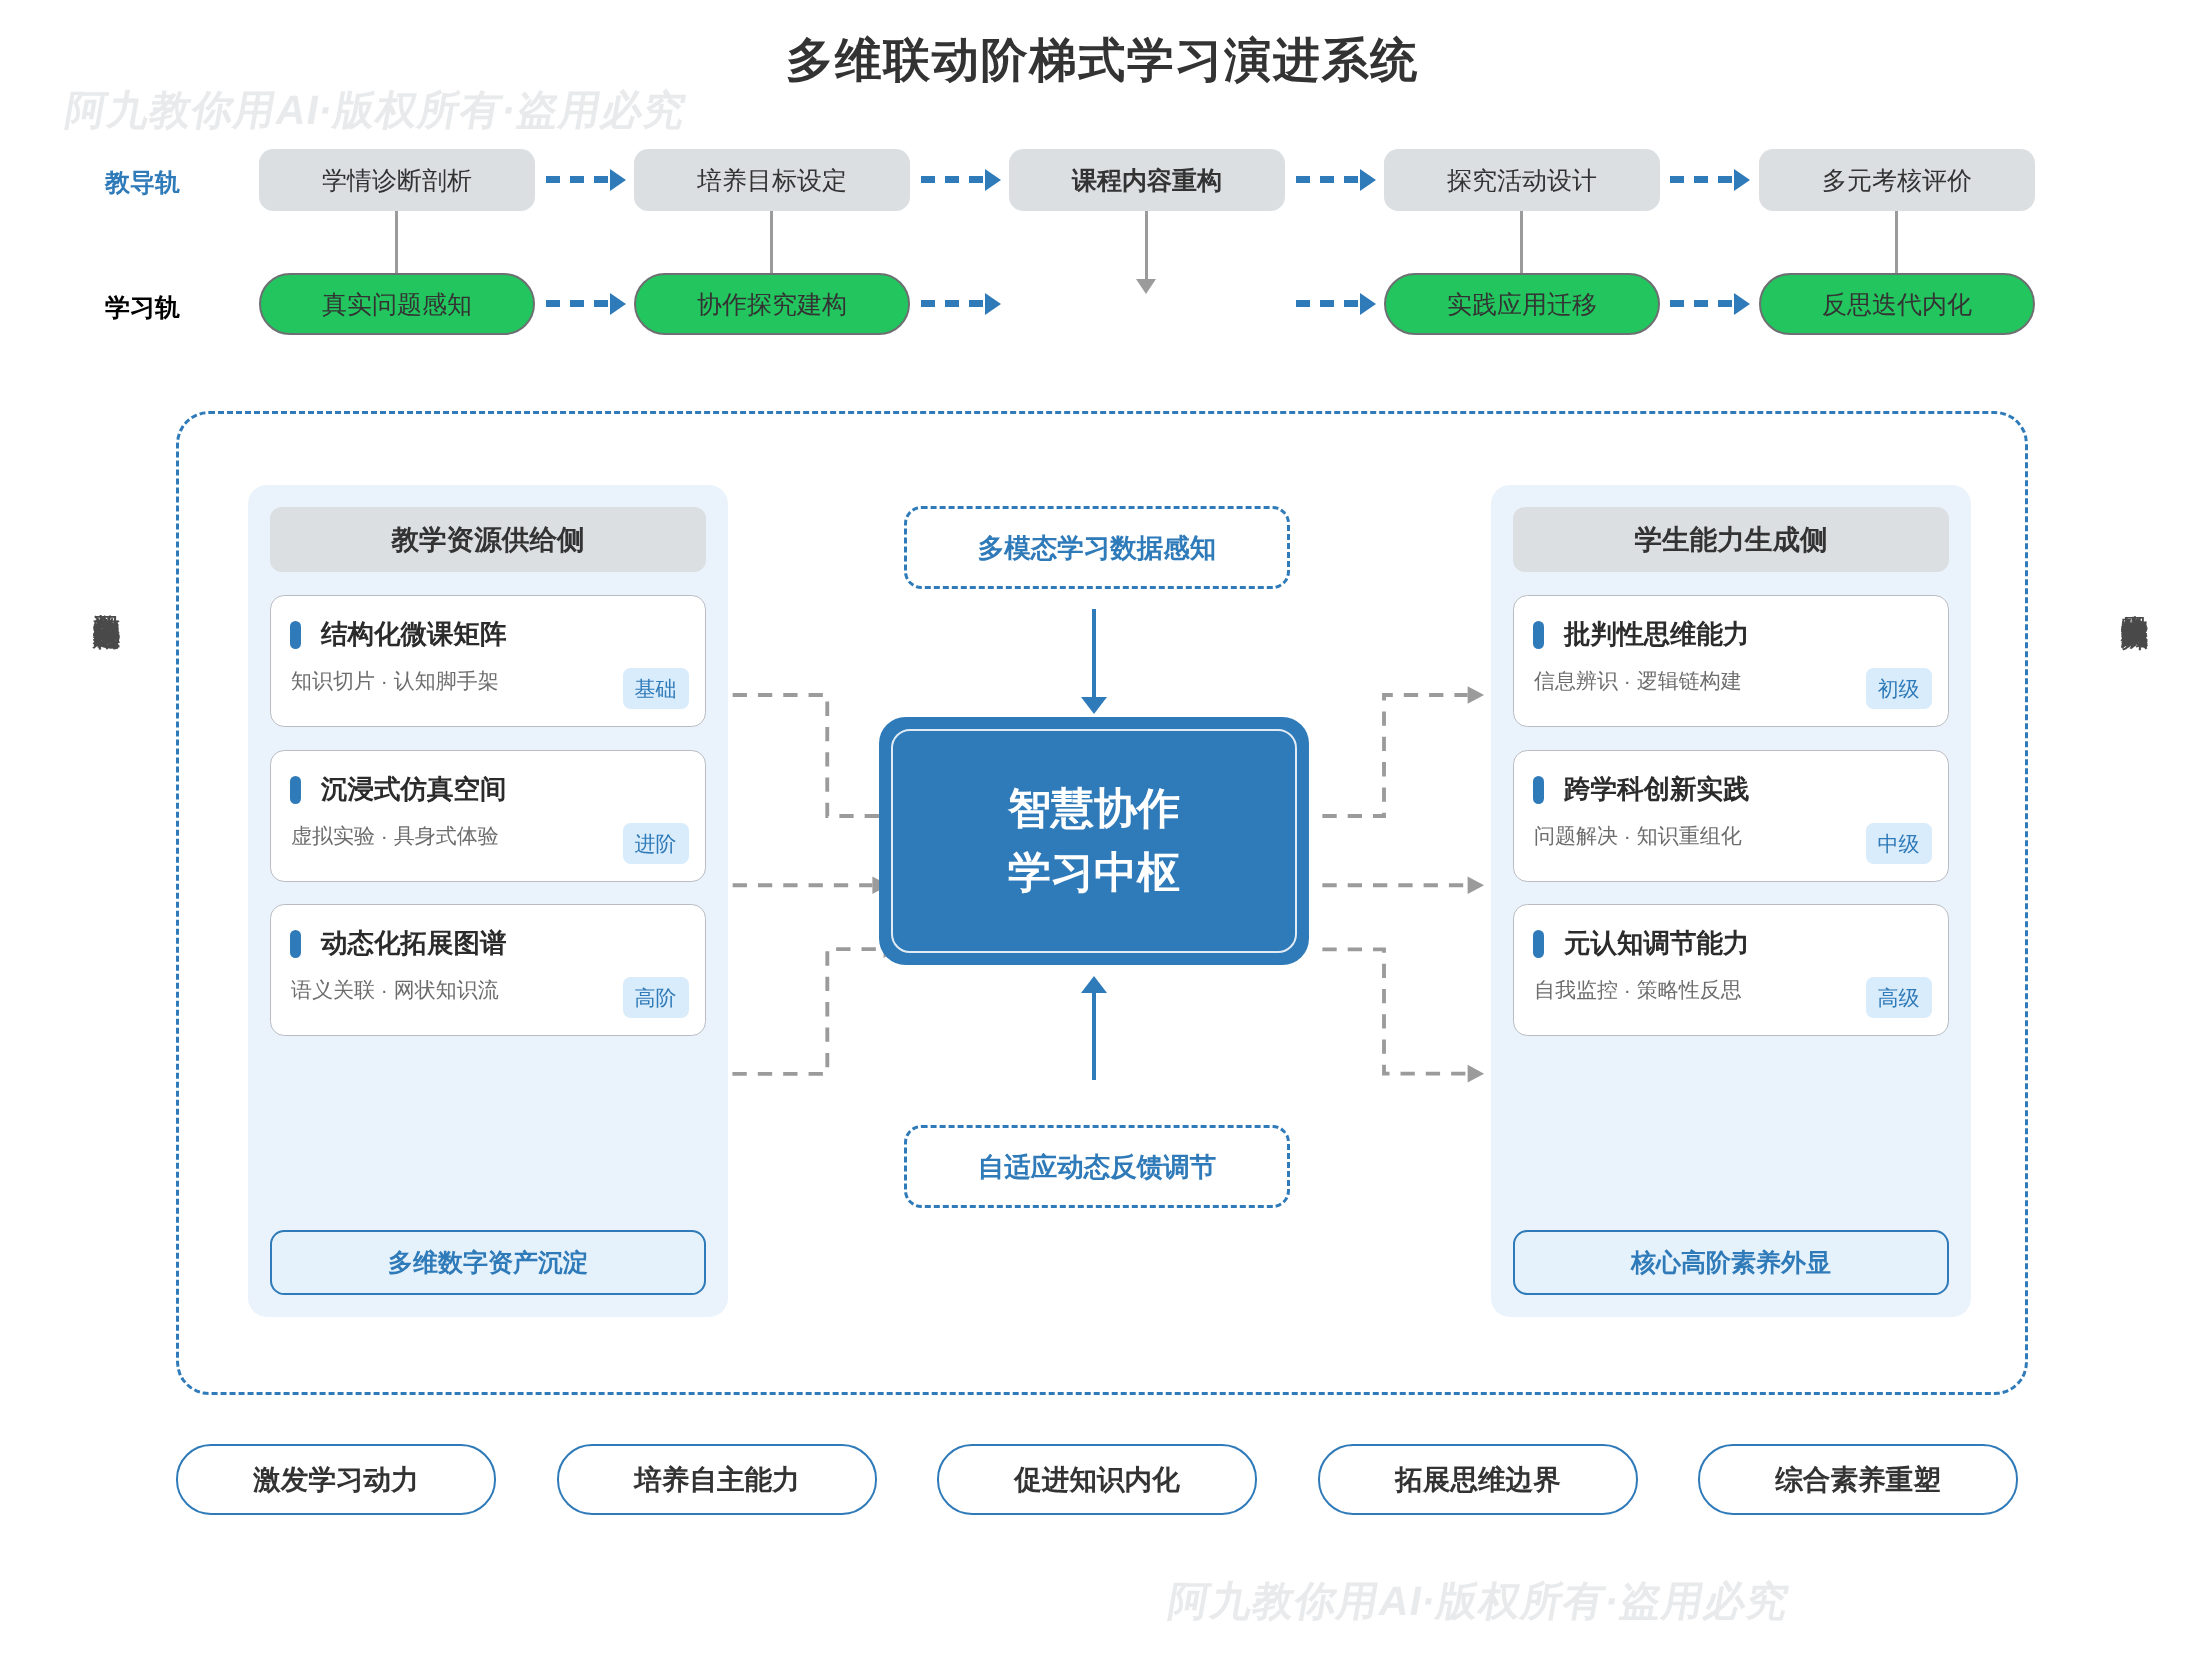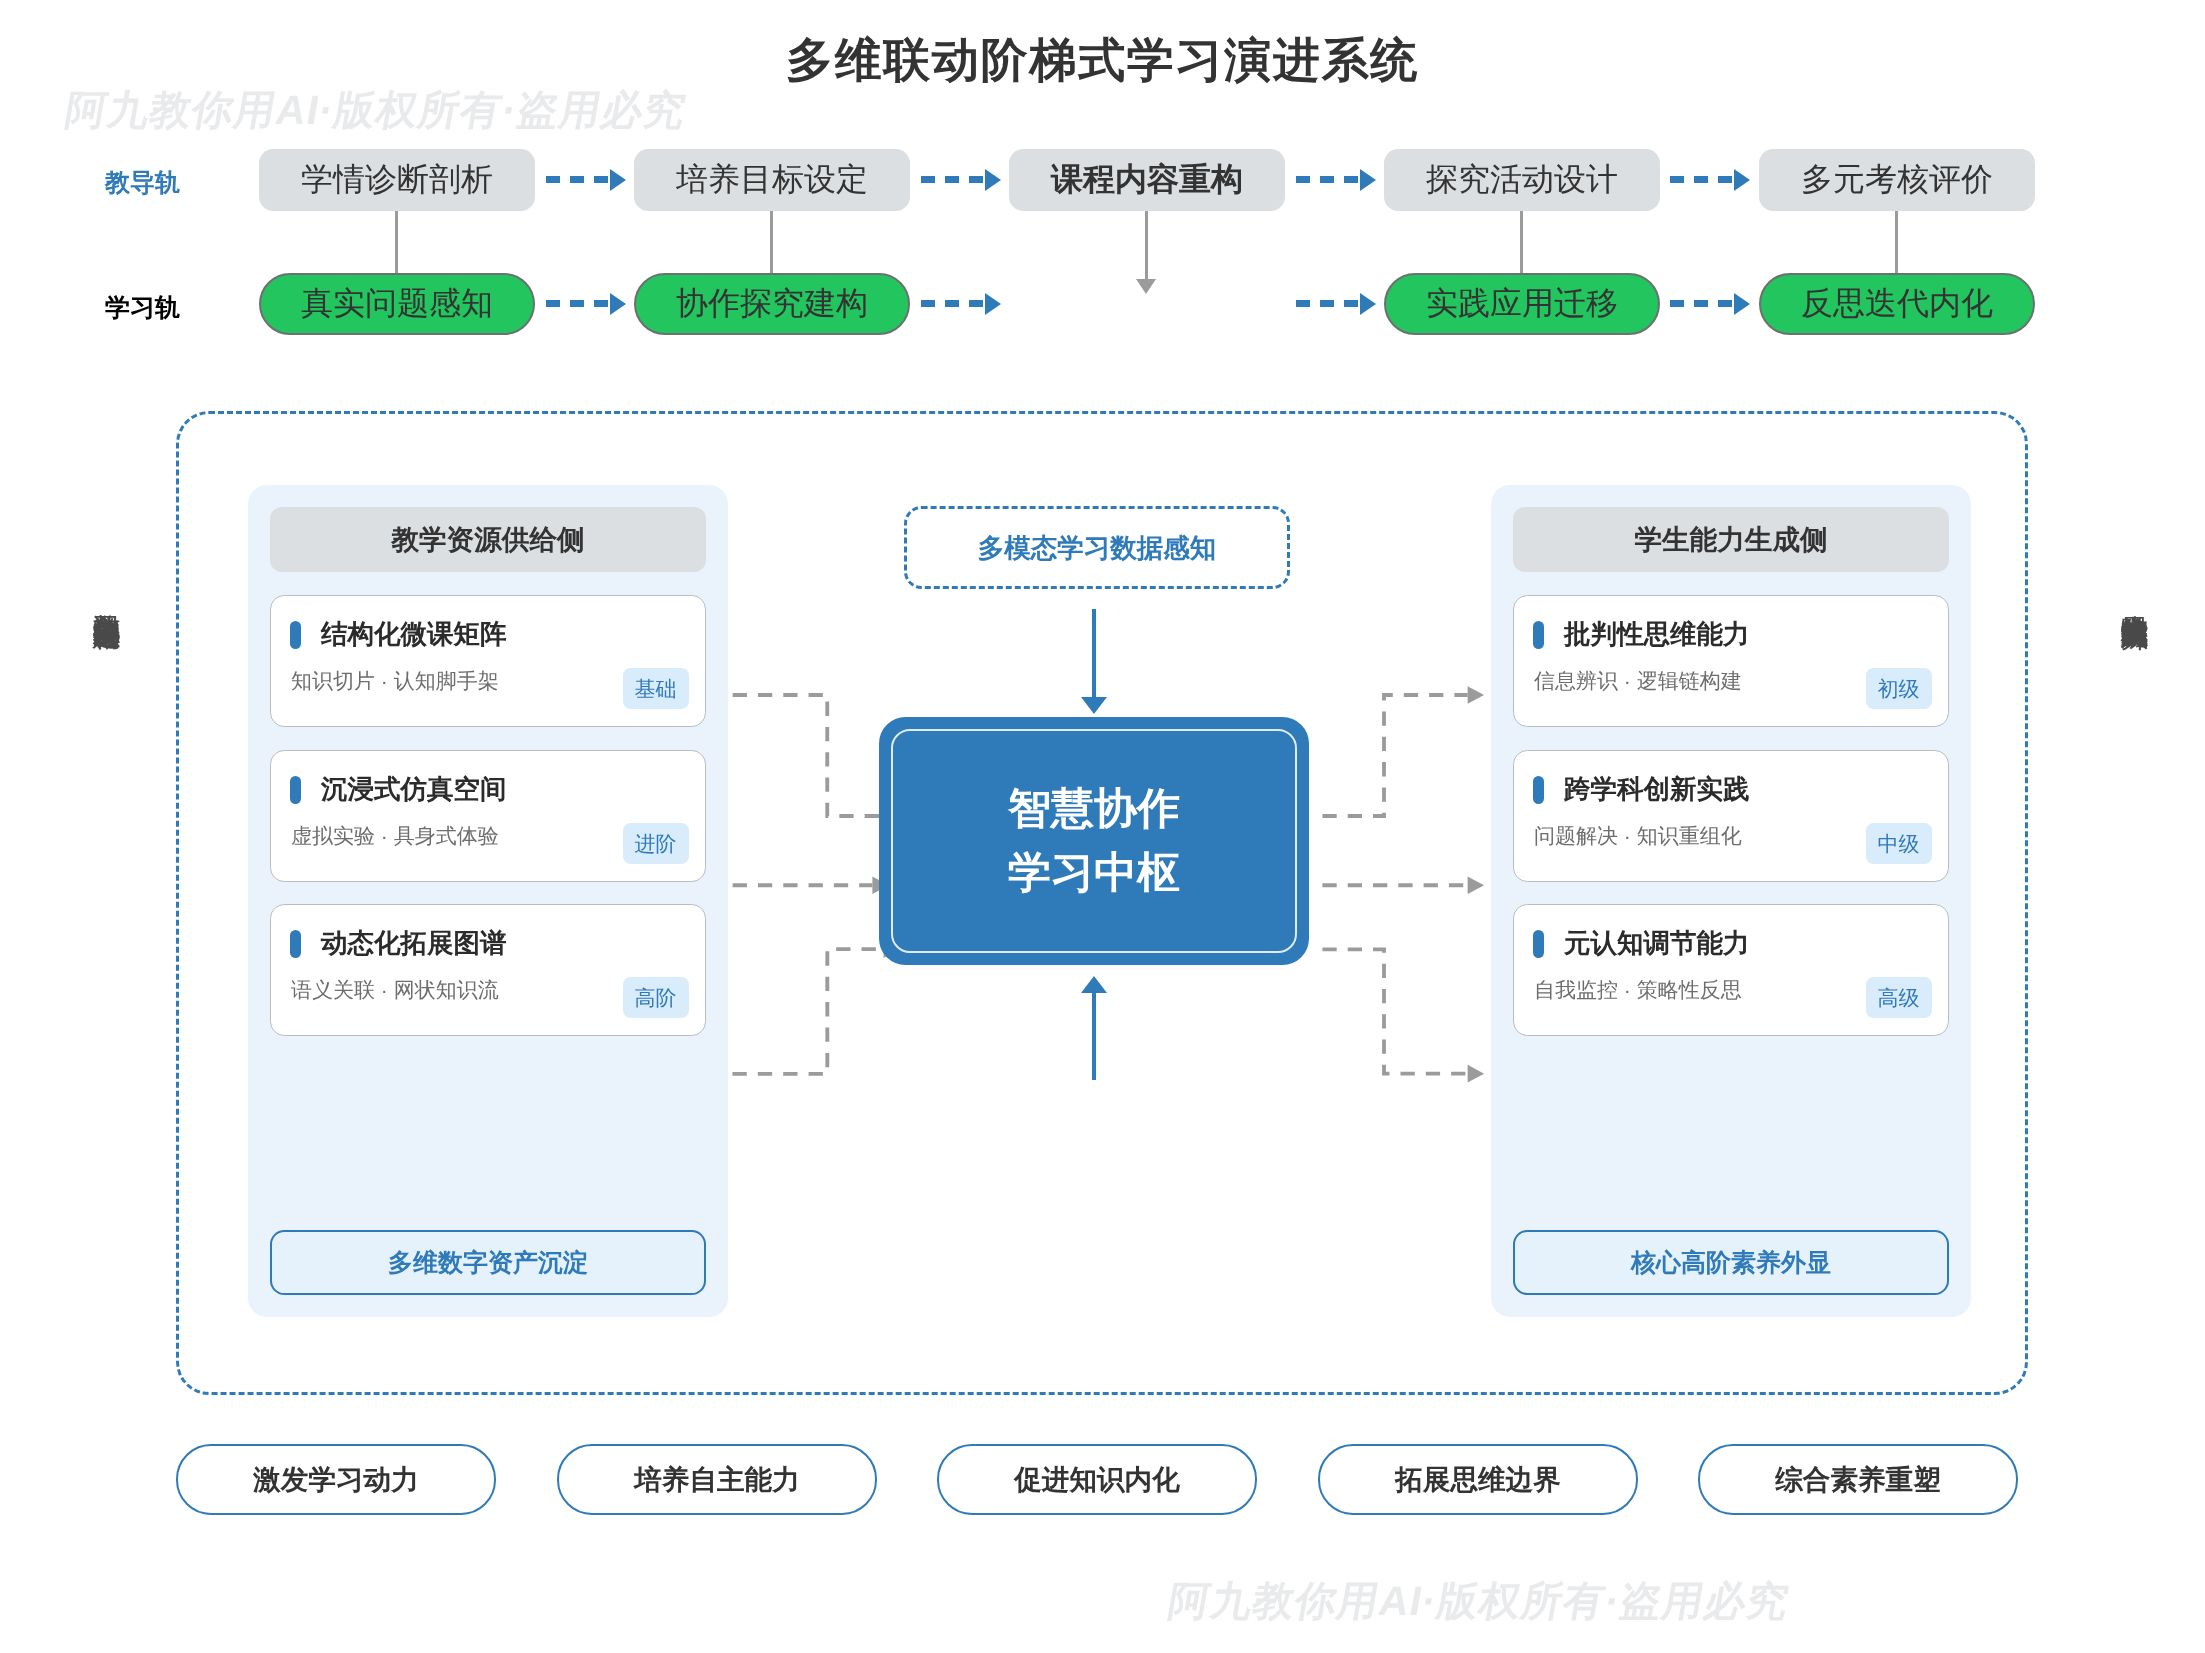--- a/index.html
+++ b/index.html
@@ -27,21 +27,21 @@
 
   
   .track-label{
     position:absolute;font-size:25px;font-weight:700;white-space:nowrap;
   }
   .track-label.blue{color:#2f7ab8;}
   .track-label.grey{color:#000000;}
 
   .pill{
     position:absolute;display:flex;align-items:center;justify-content:center;
-    font-size:32px;white-space:nowrap;box-sizing:border-box;
+    font-size:25px;white-space:nowrap;box-sizing:border-box;
   }
   .pill-teach{
     background:#dcdfe2;border-radius:14.3px;color:#333;
     width:276px;height:62px;
   }
   .pill-learn{
     background:#22c55e;border:2.2px solid #6d6f72;border-radius:31px;color:#333;
     width:276px;height:62px;
   }
 
@@ -331,20 +331,21 @@
   <div class="bvarrow down" style="left:1092px;top:609px;height:88px;"></div>
 
   <div class="hub">
     <div class="inner">
       <div class="line">智慧协作</div>
       <div class="line">学习中枢</div>
     </div>
   </div>
 
   <div class="bvarrow up" style="left:1092px;top:992px;height:88px;"></div>
+  <div class="dashbox" style="left:904px;top:1125px;width:386px;height:83px;">自适应动态反馈调节</div>
 
   <div class="outcome" style="left:176px;">激发学习动力</div>
   <div class="outcome" style="left:557px;">培养自主能力</div>
   <div class="outcome" style="left:937px;">促进知识内化</div>
   <div class="outcome" style="left:1318px;">拓展思维边界</div>
   <div class="outcome" style="left:1698px;">综合素养重塑</div>
 
 </div>
 
 

